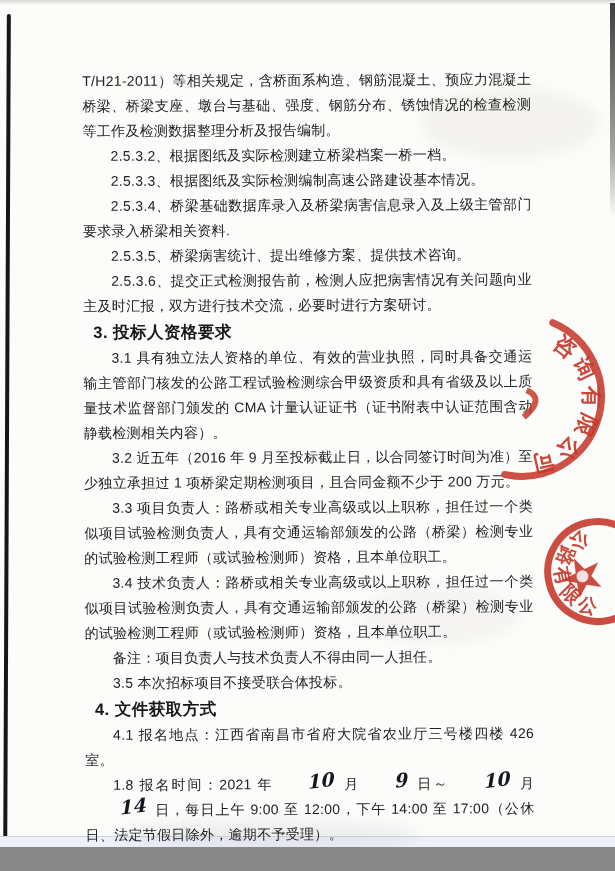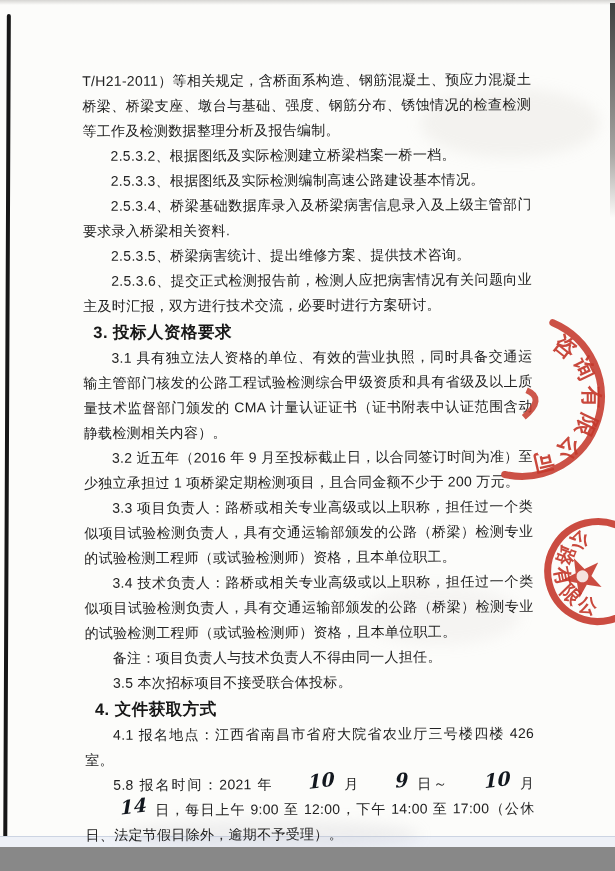--- a/index.html
+++ b/index.html
@@ -74,21 +74,21 @@
     <p class="body indent">3.2 近五年（2016 年 9 月至投标截止日，以合同签订时间为准）至少独立承担过 1 项桥梁定期检测项目，且合同金额不少于 200 万元。</p>
     <p class="body indent">3.3 项目负责人：路桥或相关专业高级或以上职称，担任过一个类似项目试验检测负责人，具有交通运输部颁发的公路（桥梁）检测专业的试验检测工程师（或试验检测师）资格，且本单位职工。</p>
     <p class="body indent">3.4 技术负责人：路桥或相关专业高级或以上职称，担任过一个类似项目试验检测负责人，具有交通运输部颁发的公路（桥梁）检测专业的试验检测工程师（或试验检测师）资格，且本单位职工。</p>
     <p class="body indent">备注：项目负责人与技术负责人不得由同一人担任。</p>
     <p class="body indent">3.5 本次招标项目不接受联合体投标。</p>
 
     <p class="heading">4. 文件获取方式</p>
 
     <p class="body indent">4.1 报名地点：江西省南昌市省府大院省农业厅三号楼四楼 426 室。</p>
     <p class="body indent">
-      <span>5.8 报名时间：2021 年</span><span class="hw">10</span><span>月</span><span class="hw">9</span><span>日～</span><span class="hw">10</span><span>月</span><span class="hw">14</span><span>日，每日上午 9:00 至 12:00，下午 14:00 至 17:00（公休日、法定节假日除外，逾期不予受理）。</span>
+      <span>1.8 报名时间：2021 年</span><span class="hw">10</span><span>月</span><span class="hw">9</span><span>日～</span><span class="hw">10</span><span>月</span><span class="hw">14</span><span>日，每日上午 9:00 至 12:00，下午 14:00 至 17:00（公休日、法定节假日除外，逾期不予受理）。</span>
     </p>
     <p class="body indent">4.3 投标人在报名时须提交以下材料原件（同时提交一份加盖单位公章的复印件）：</p>
   </div>
 
   <svg class="seal seal-top" width="190" height="172" viewBox="0 0 190 172">
     <defs>
       <path id="sealArc1" d="M118 34 A58 58 0 0 1 90 146" fill="none"></path>
     </defs>
     <path d="M117 10 A80 80 0 0 1 85 166" stroke="#c5392c" stroke-width="7" fill="none" stroke-linecap="round" opacity="0.88"></path>
     <text font-size="22" fill="#c5392c" letter-spacing="4" opacity="0.92">

